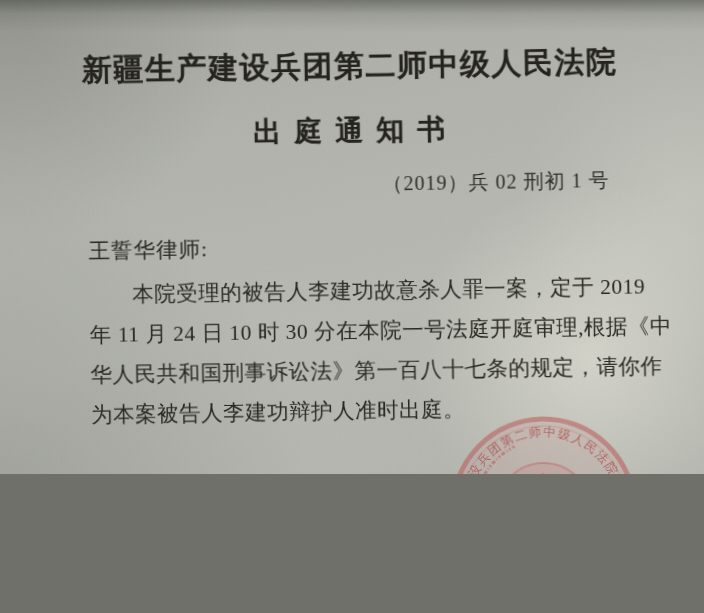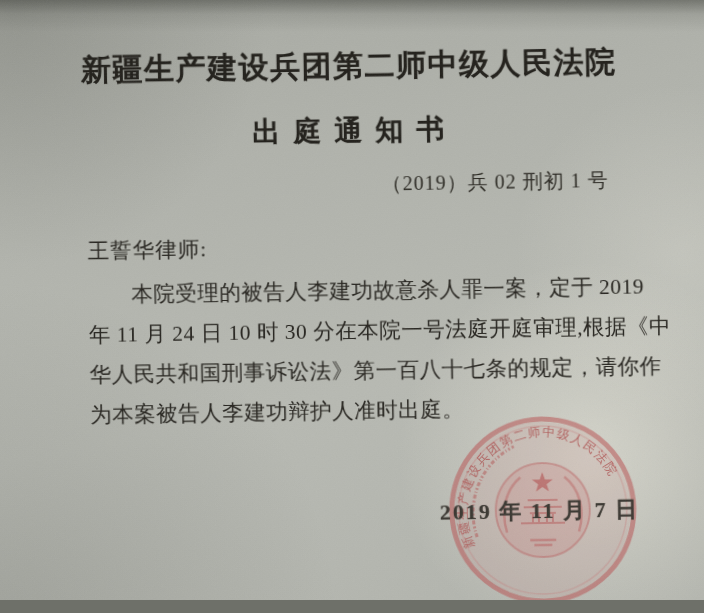--- a/index.html
+++ b/index.html
@@ -1,19 +1,19 @@
 <!DOCTYPE html>
 <html><head>
 <meta charset="utf-8">
 <style>
   html, body { margin: 0; padding: 0; background: #6e7069; }
   .photo {
     position: relative;
     width: 704px;
-    height: 600px;
+    height: 474px;
     overflow: hidden;
     font-family: "Liberation Serif", "DejaVu Serif", serif;
     background:
       linear-gradient(180deg, rgba(56,58,52,0.50) 0px, rgba(56,58,52,0.14) 14px, rgba(56,58,52,0) 32px),
       radial-gradient(circle at 84% 76%, rgba(235,233,221,0.55) 0%, rgba(235,233,221,0) 26%),
       radial-gradient(circle at 97% 42%, rgba(226,225,215,0.30) 0%, rgba(226,225,215,0) 22%),
       radial-gradient(circle at 0% 104%, rgba(76,78,72,0.20) 0%, rgba(76,78,72,0) 36%),
       radial-gradient(circle at 2% 2%, rgba(70,72,66,0.22) 0%, rgba(70,72,66,0) 28%),
       linear-gradient(168deg, #a7a9a2 0%, #b0b2ab 28%, #b7b9b2 62%, #b2b4ad 100%);
   }

